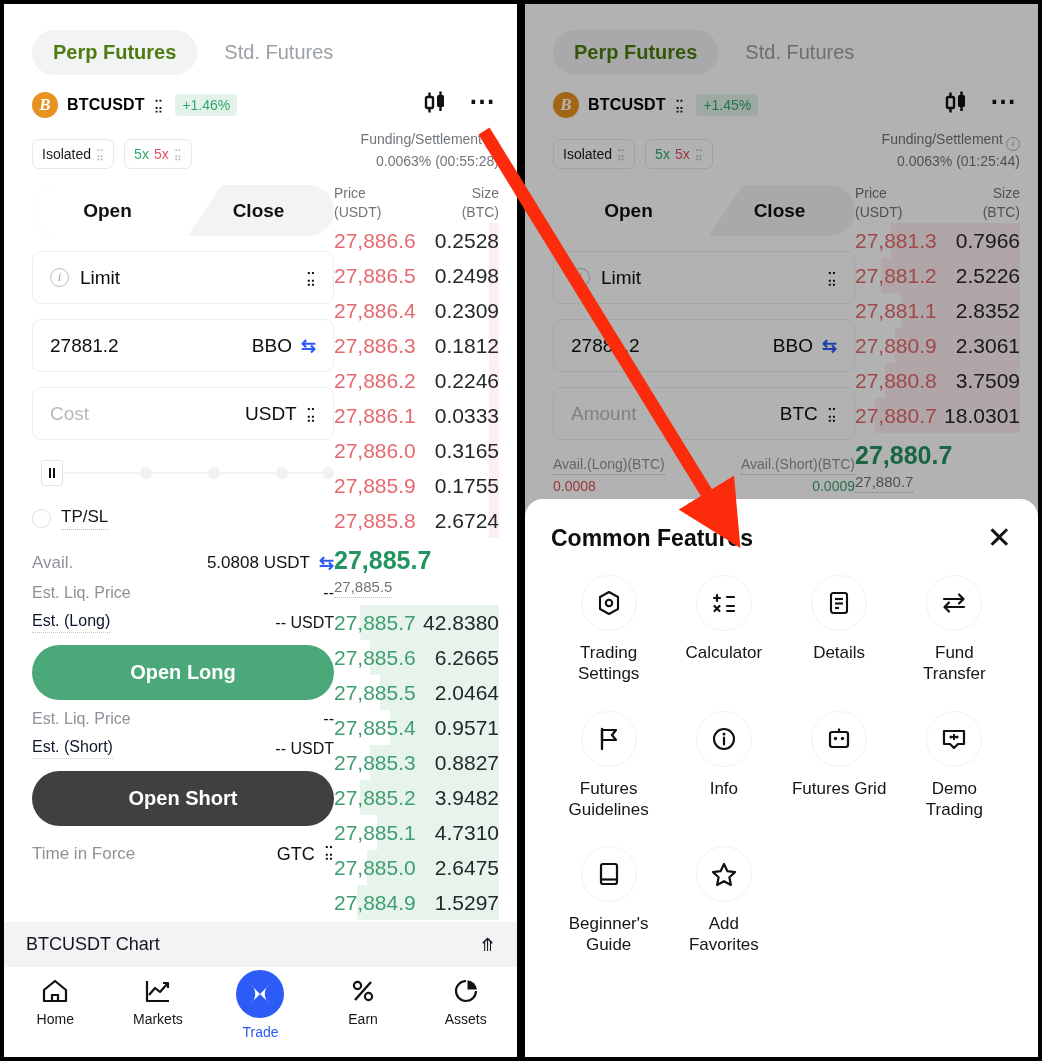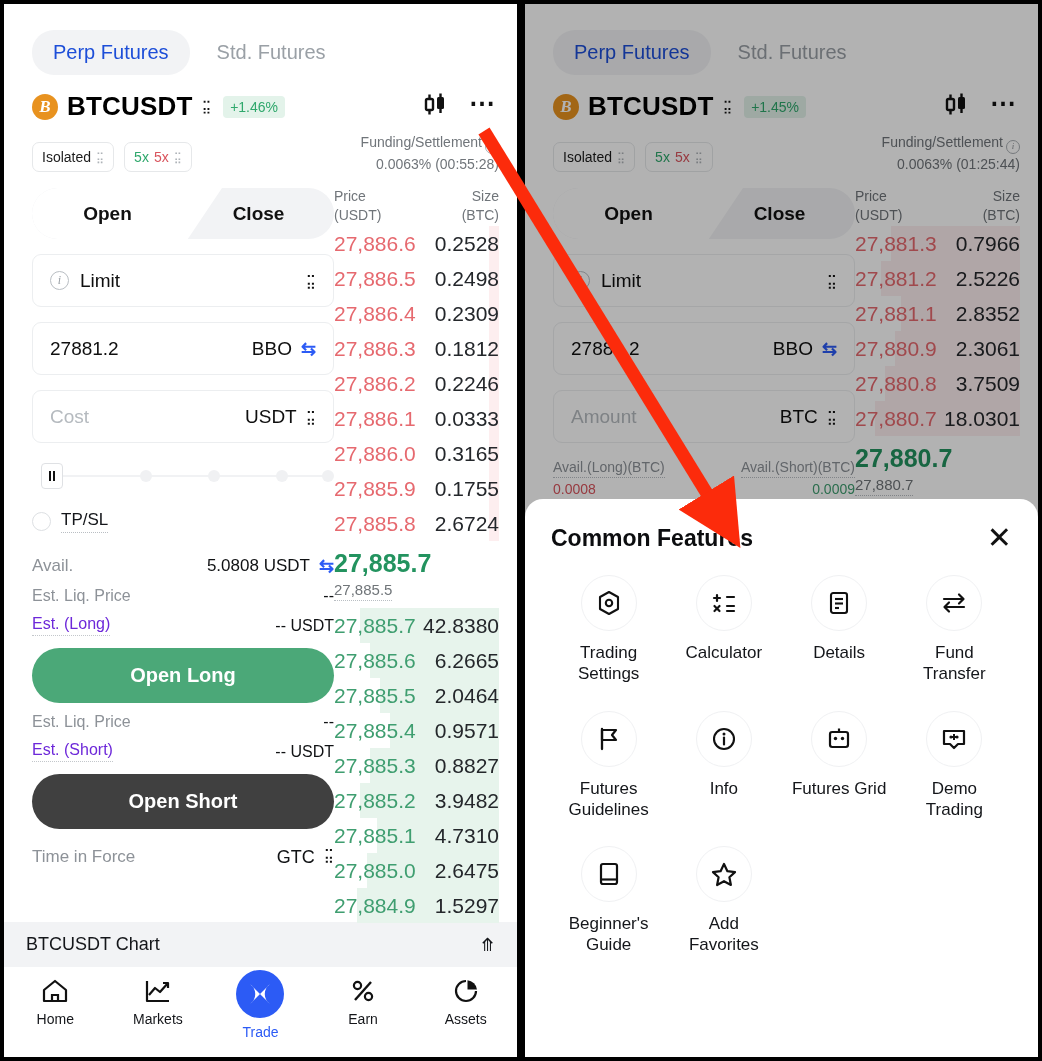--- a/index.html
+++ b/index.html
@@ -20,35 +20,35 @@
   .panel-right { left: 525px; }
 
   .dimmer {
     position: absolute; inset: 0; background: rgba(0,0,0,0.30);
     pointer-events: none; z-index: 40;
   }
 
   
   .toptabs { display: flex; align-items: center; padding: 26px 0 0 28px; gap: 6px; }
   .toptab {
-    font-size: 20px; font-weight: normal; color: #1d4ed8;
+    font-size: 20px; font-weight: bold; color: #4d7c0f;
     padding: 11px 21px; border-radius: 22px;
   }
   .toptab.active { background: #f2f3f5; }
   .toptab.inactive { color: #9aa0a6; font-weight: normal; text-align: right; }
 
   
   .symrow { display: flex; align-items: center; padding: 16px 20px 0 28px; }
   .btc-coin {
     width: 26px; height: 26px; border-radius: 50%;
     background: #e8921f; color: #fff; font-size: 17px; font-weight: bold;
     display: flex; align-items: center; justify-content: center;
     font-style: italic; font-family: "Liberation Serif", serif; flex: 0 0 auto;
   }
-  .symname { font-size: 26px; font-weight: bold; color: #000; margin-left: 9px; letter-spacing: .2px;}
+  .symname { font-size: 16px; font-weight: bold; color: #000; margin-left: 9px; letter-spacing: .2px;}
   .chev { margin-left: 9px; color: #111; font-size: 13px; }
   .pct {
     margin-left: 12px; background: #e3f3ea; color: #2fa86c;
     font-size: 14px; padding: 3px 7px; border-radius: 4px;
   }
   .sym-spacer { flex: 1 1 auto; }
   .candle-ico { margin-right: 20px; }
   .dots-ico { letter-spacing: 2px; font-size: 26px; font-weight: bold; color:#111; line-height:10px; padding-bottom:8px;}
 
   
@@ -113,21 +113,21 @@
   
   .tpsl { display: flex; align-items: center; margin-top: 21px; gap: 10px; }
   .radio { width: 19px; height: 19px; border-radius: 50%; border: 1.6px solid #dde0e3; }
   .dashu { border-bottom: 1.5px dotted #b9bec3; padding-bottom: 2px; }
   .tpsl-l { font-size: 17px; color: #14161a; }
 
   .kv { display: flex; align-items: center; margin-top: 22px; font-size: 17px; }
   .kv .k { color: #8d9298; }
   .kv .v { margin-left: auto; color: #101214; }
   .kv.small { margin-top: 10px; font-size: 16px; }
-  .kv .k.dash { color: #6d28d9; border-bottom: 1.5px dotted #c3c7cb; padding-bottom:2px;}
+  .kv .k.dash { color: #0f172a; border-bottom: 1.5px dotted #c3c7cb; padding-bottom:2px;}
 
   .bigbtn {
     margin-top: 12px; height: 55px; border-radius: 28px; color: #fff;
     font-size: 20px; font-weight: bold; display: flex;
     align-items: center; justify-content: center;
   }
   .btn-long { background: #4ba878; }
   .btn-short { background: #404040; text-align: center; }
 
   .tif { display: flex; align-items: flex-start; margin-top: 18px; font-size: 17px; }

